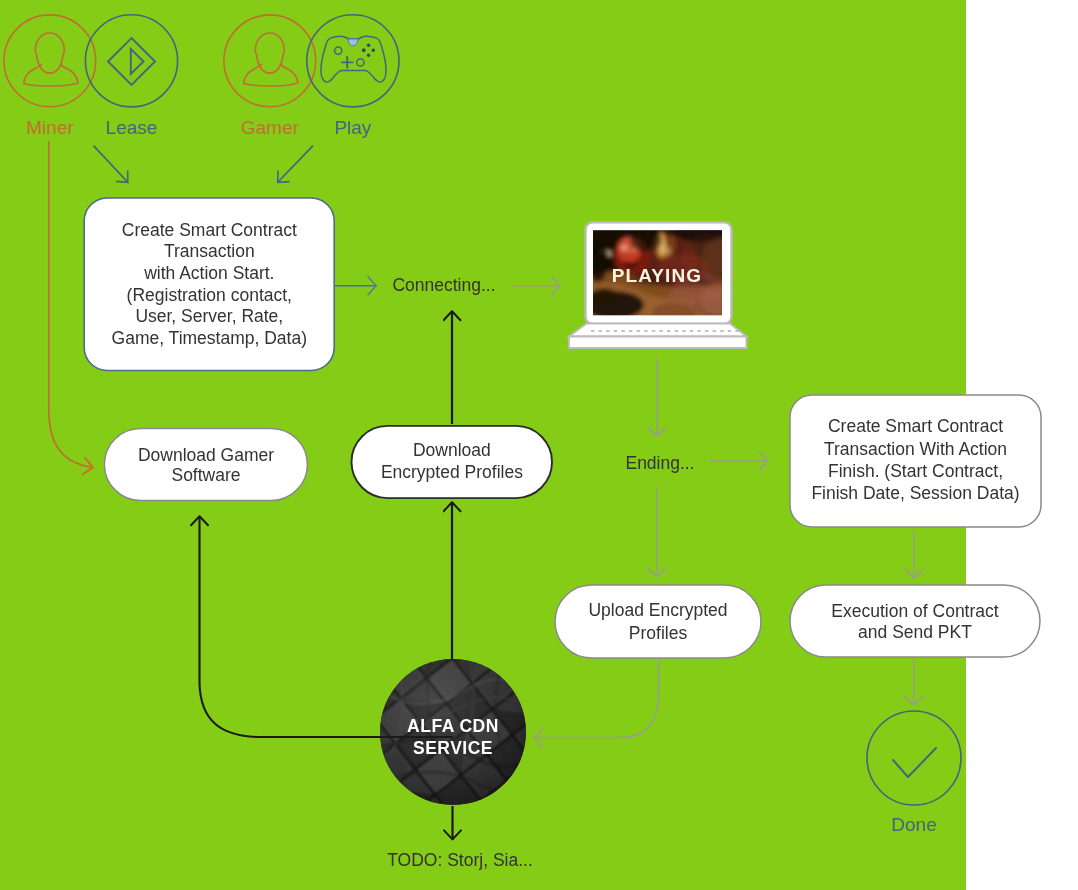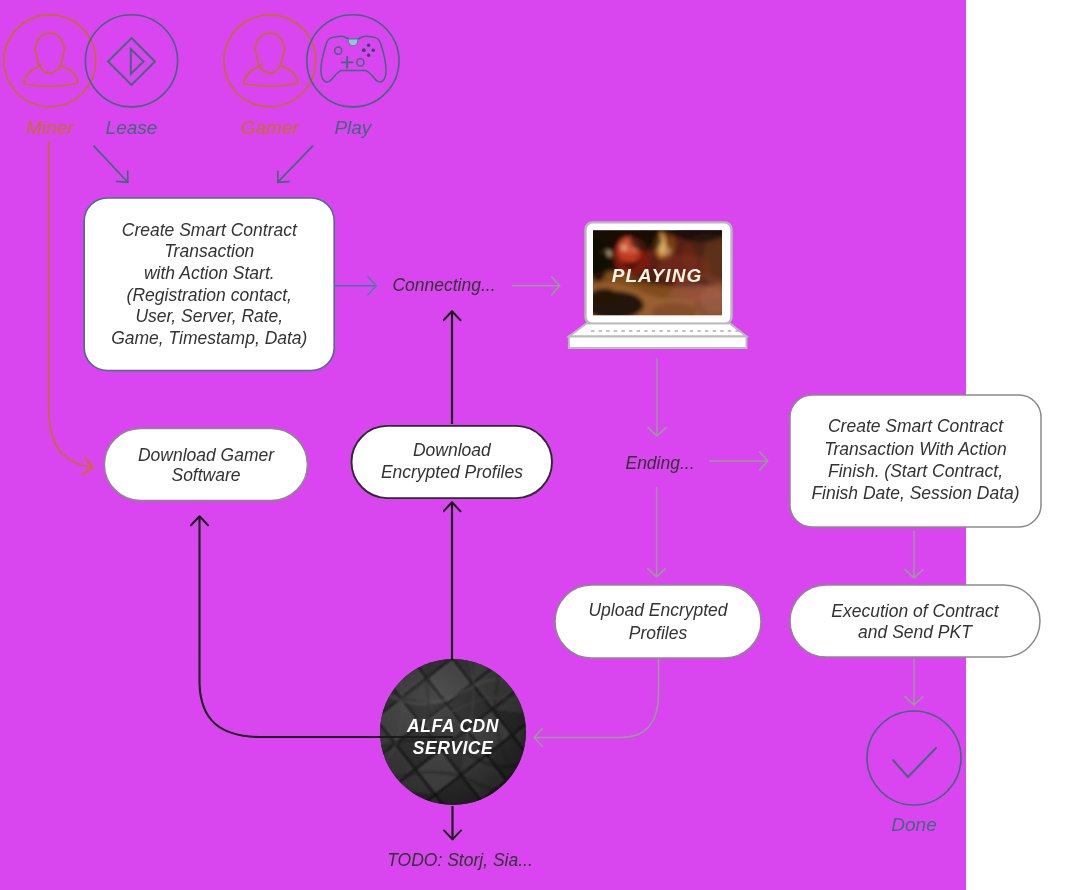--- a/index.html
+++ b/index.html
@@ -1,17 +1,17 @@
 <!DOCTYPE html>
 <html><head>
 <meta charset="utf-8">
 <style>
   html,body{margin:0;padding:0;background:#ffffff;}
   body{width:1078px;height:890px;overflow:hidden;font-family:"Liberation Sans",sans-serif;}
-  #stage{position:relative;width:966px;height:890px;background:#d946ef;font-style:italic;}
+  #stage{position:relative;width:966px;height:890px;background:#84cc16;}
   svg#scene{position:absolute;left:0;top:0;width:1078px;height:890px;}
   .nodetext{font-family:"Liberation Sans",sans-serif;font-size:17.5px;fill:#333333;text-anchor:middle;}
   .iconlabel{font-family:"Liberation Sans",sans-serif;font-size:19px;text-anchor:middle;}
   .flowlabel{font-family:"Liberation Sans",sans-serif;font-size:17.5px;fill:#333333;text-anchor:middle;}
 </style>
 </head>
 <body>
 
 <div id="stage">
 <svg id="scene" viewBox="0 0 1078 890" xmlns="http://www.w3.org/2000/svg">

